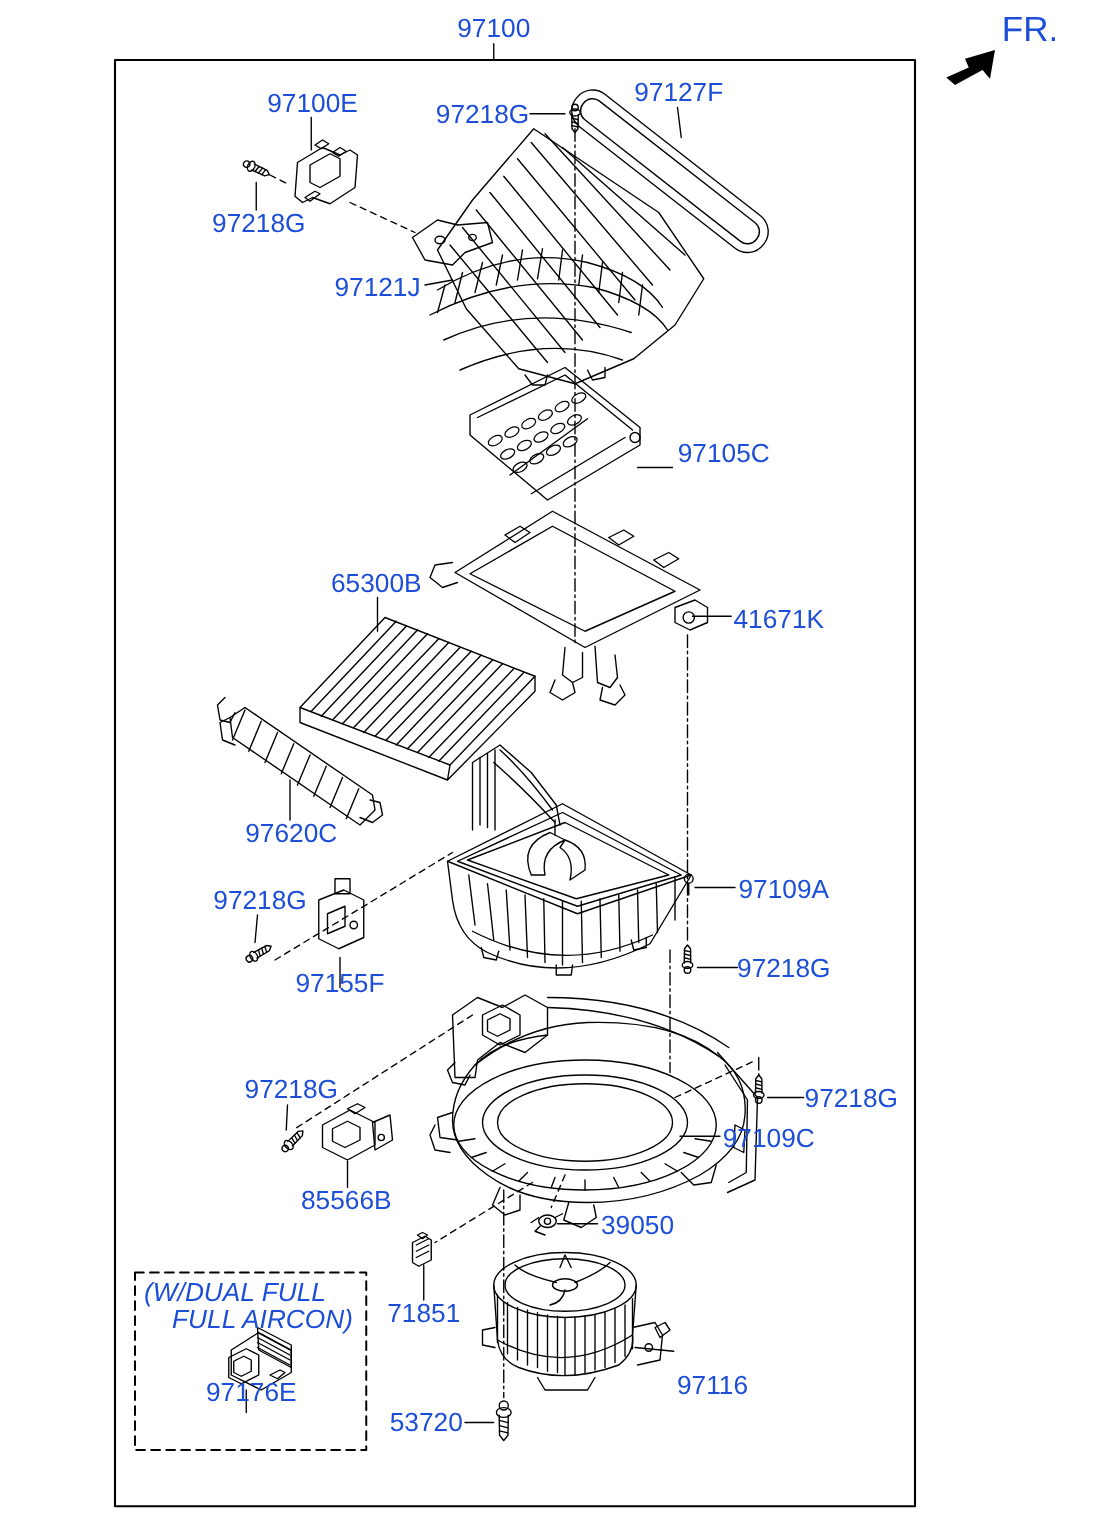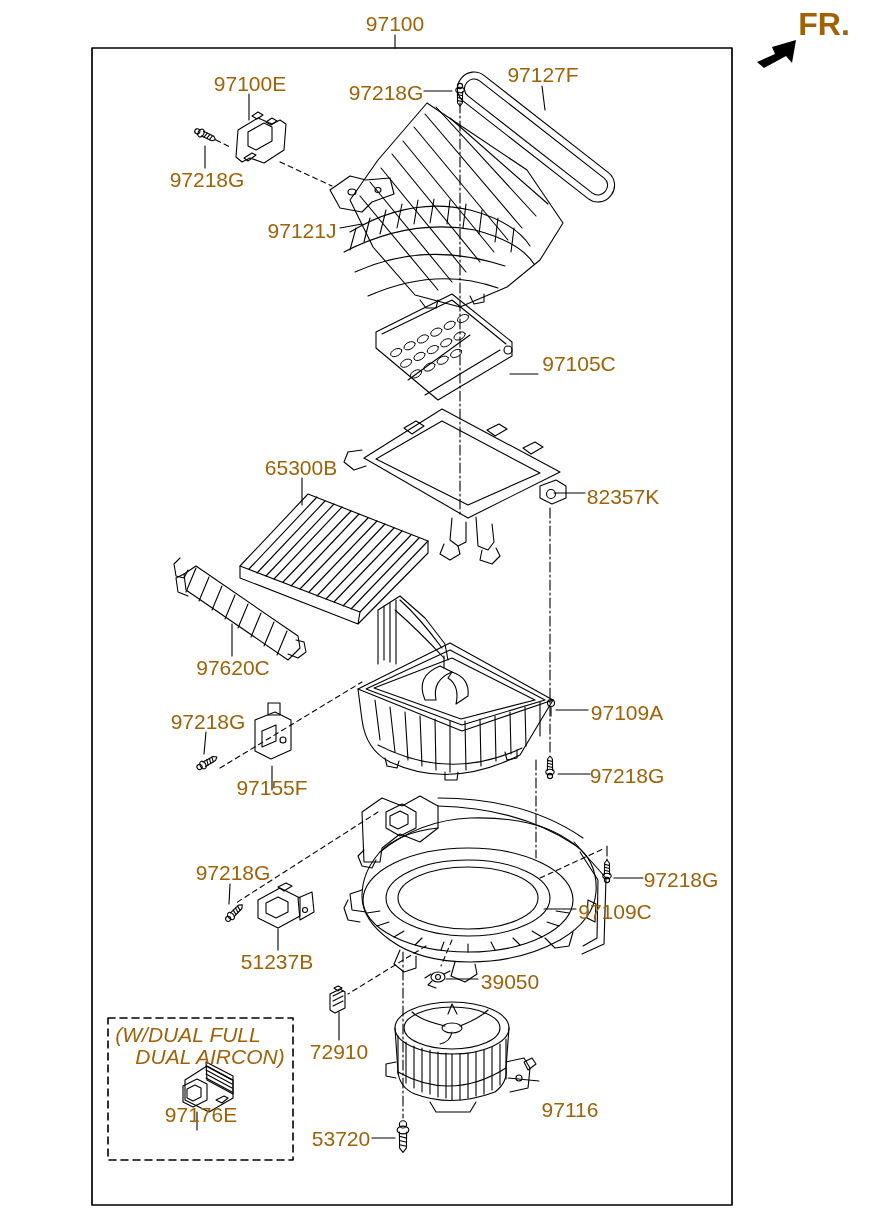--- a/index.html
+++ b/index.html
@@ -4,23 +4,23 @@
 <style>
   html,body{margin:0;padding:0;background:#ffffff;}
   #canvas{
     position:relative;width:886px;height:1211px;background:#ffffff;
     font-family:"Liberation Sans", sans-serif;color:#000;
     overflow:hidden;
   }
   #art{position:absolute;left:0;top:0;}
   .lbl{
     position:absolute;transform:translate(-50%,-50%);
-    font-size:21px;line-height:1;white-space:nowrap;color:#a16207;text-align:right;
+    font-size:21px;line-height:1;white-space:nowrap;color:#1d4ed8;text-align:right;
   }
-  .lbl.fr{font-size:32px;font-weight:bold;}
+  .lbl.fr{font-size:28px;font-weight:normal;}
   .lbl.inset-note{font-size:21px;font-style:italic;}
   svg *{vector-effect:non-scaling-stroke;}
 </style>
 </head>
 <body>
 
 <div id="canvas">
 
 <svg id="art" width="886" height="1211" viewBox="0 0 886 1211" fill="none" stroke="#000" stroke-width="1.1" stroke-linecap="round" stroke-linejoin="round">
 
@@ -273,32 +273,32 @@
 <div class="lbl" style="left:395px;top:23px">97100</div>
 <div class="lbl fr" style="left:824px;top:24px">FR.</div>
 
 <div class="lbl" style="left:250px;top:83px">97100E</div>
 <div class="lbl" style="left:386px;top:92px">97218G</div>
 <div class="lbl" style="left:543px;top:74px">97127F</div>
 <div class="lbl" style="left:207px;top:179px">97218G</div>
 <div class="lbl" style="left:302px;top:230px">97121J</div>
 <div class="lbl" style="left:579px;top:363px">97105C</div>
 <div class="lbl" style="left:301px;top:467px">65300B</div>
-<div class="lbl" style="left:623px;top:496px">82357K</div>
+<div class="lbl" style="left:623px;top:496px">41671K</div>
 <div class="lbl" style="left:233px;top:667px">97620C</div>
 <div class="lbl" style="left:208px;top:721px">97218G</div>
 <div class="lbl" style="left:272px;top:787px">97155F</div>
 <div class="lbl" style="left:627px;top:712px">97109A</div>
 <div class="lbl" style="left:627px;top:775px">97218G</div>
 <div class="lbl" style="left:681px;top:879px">97218G</div>
 <div class="lbl" style="left:615px;top:911px">97109C</div>
-<div class="lbl" style="left:277px;top:961px">51237B</div>
+<div class="lbl" style="left:277px;top:961px">85566B</div>
 <div class="lbl" style="left:233px;top:872px">97218G</div>
 <div class="lbl" style="left:510px;top:981px">39050</div>
-<div class="lbl" style="left:339px;top:1051px">72910</div>
+<div class="lbl" style="left:339px;top:1051px">71851</div>
 <div class="lbl" style="left:570px;top:1109px">97116</div>
 <div class="lbl" style="left:341px;top:1138px">53720</div>
 
 <div class="lbl inset-note" style="left:188px;top:1034px">(W/DUAL FULL</div>
-<div class="lbl inset-note" style="left:210px;top:1056px">DUAL AIRCON)</div>
+<div class="lbl inset-note" style="left:210px;top:1056px">FULL AIRCON)</div>
 <div class="lbl" style="left:201px;top:1114px">97176E</div>
 
 </div>
 
 </body></html>

